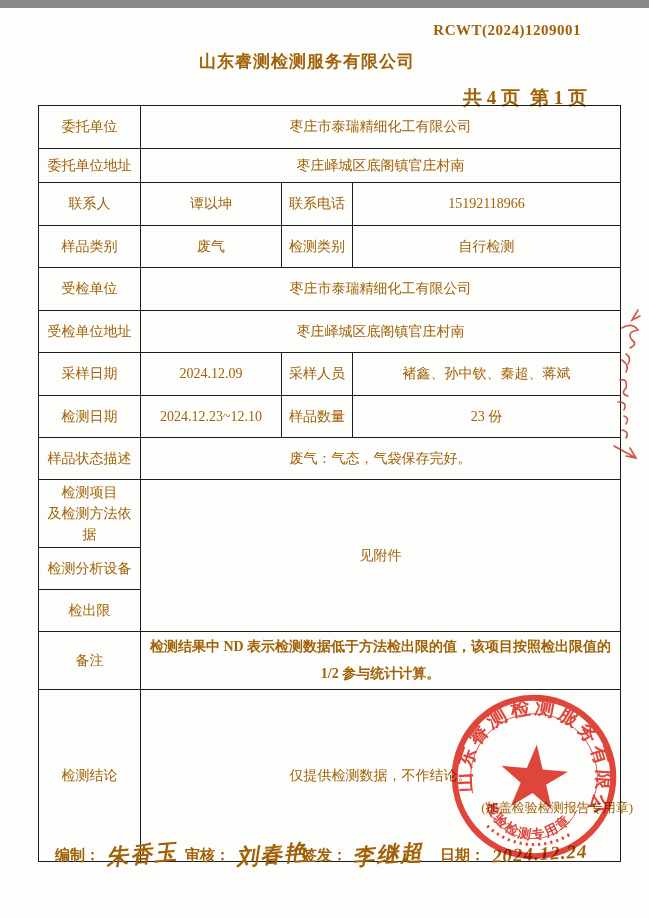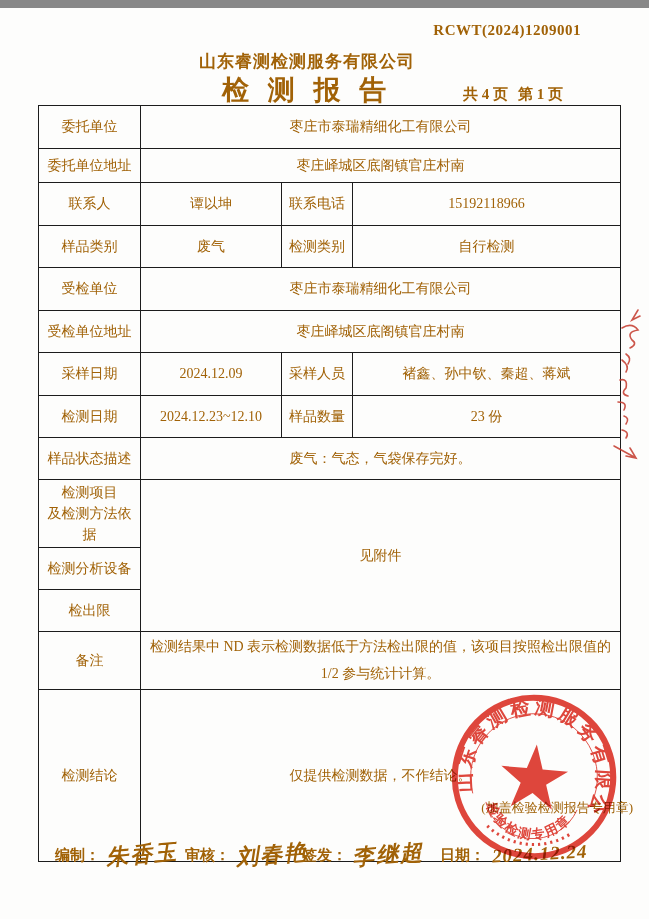--- a/index.html
+++ b/index.html
@@ -19,38 +19,38 @@
   .company{
     position:absolute;top:42px;left:0;width:614px;
     text-align:center;font-size:17px;font-weight:bold;letter-spacing:1px;
   }
   .title{
     position:absolute;top:64px;left:0;width:614px;
     text-align:center;font-size:27px;font-weight:bold;letter-spacing:6px;
   }
   .page-info{
     position:absolute;top:77px;left:463px;
-    font-size:15px;font-weight:bold;
+    font-size:19px;font-weight:bold;
   }
   .page-info span{margin-right:10px;}
   table.report{
     position:absolute;left:38px;top:97px;
     border-collapse:collapse;table-layout:fixed;
     width:582px;
     font-size:14px;
     border-radius:27px;
   }
   table.report td{
     border:1.6px solid #1c1c1c;
     padding:2px 6px;
     text-align:center;vertical-align:middle;
     overflow:hidden;
   }
   td.two-line div{line-height:1.5;}
-  td.left{text-align:left;padding:4px 10px;line-height:1.9;}
+  td.left{text-align:left;padding:4px 10px;line-height:1.9;font-weight:bold;}
   td.topleft{text-align:left;vertical-align:top;padding:6px 10px;}
   .footer{
     position:absolute;top:838px;left:0;width:649px;height:60px;
     font-size:15px;font-weight:bold;
   }
   .flabel{position:absolute;top:0;}
   .sig{
     position:absolute;top:-6px;
     font-size:22px;font-weight:bold;font-style:italic;
     letter-spacing:2px;transform:rotate(-5deg);
@@ -71,21 +71,20 @@
     z-index:2;opacity:.85;pointer-events:none;
   }
 </style>
 </head>
 <body>
 
 <div class="page">
 
   <div class="report-no">RCWT(2024)1209001</div>
   <div class="company">山东睿测检测服务有限公司</div>
-  <div class="title">检 测 报 告</div>
   <div class="page-info">
     <span>共 4 页</span><span>第 1 页</span>
   </div>
 
   <table class="report">
     <colgroup>
         <col style="width:102px">
         <col style="width:141px">
         <col style="width:71px">
         <col style="width:268px">

